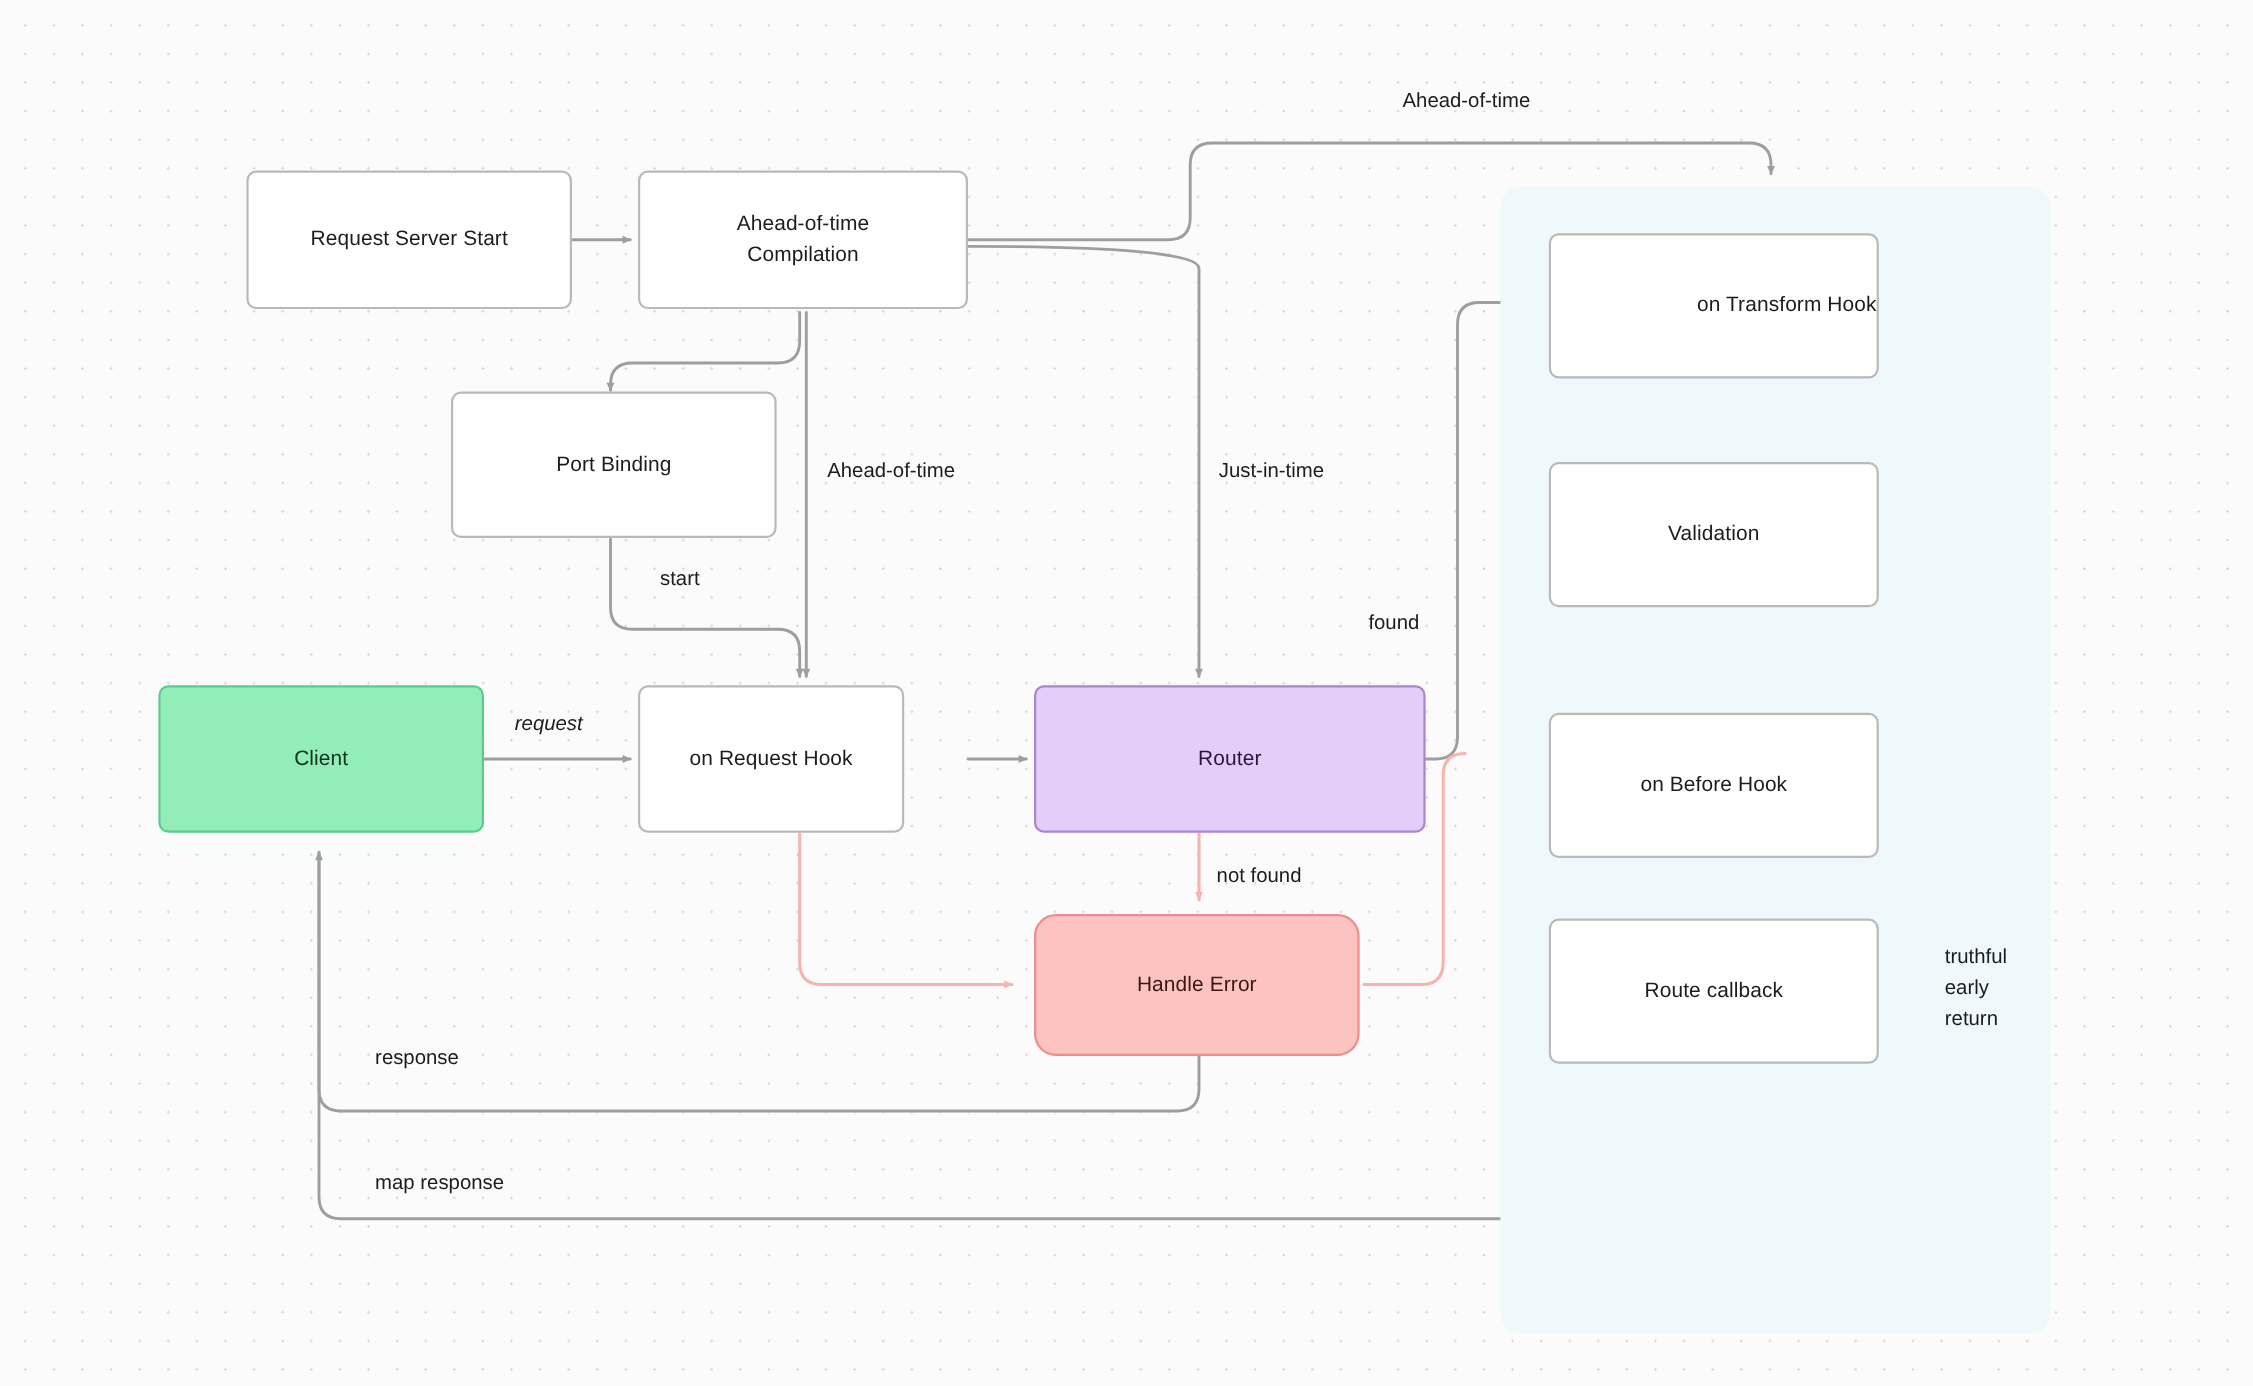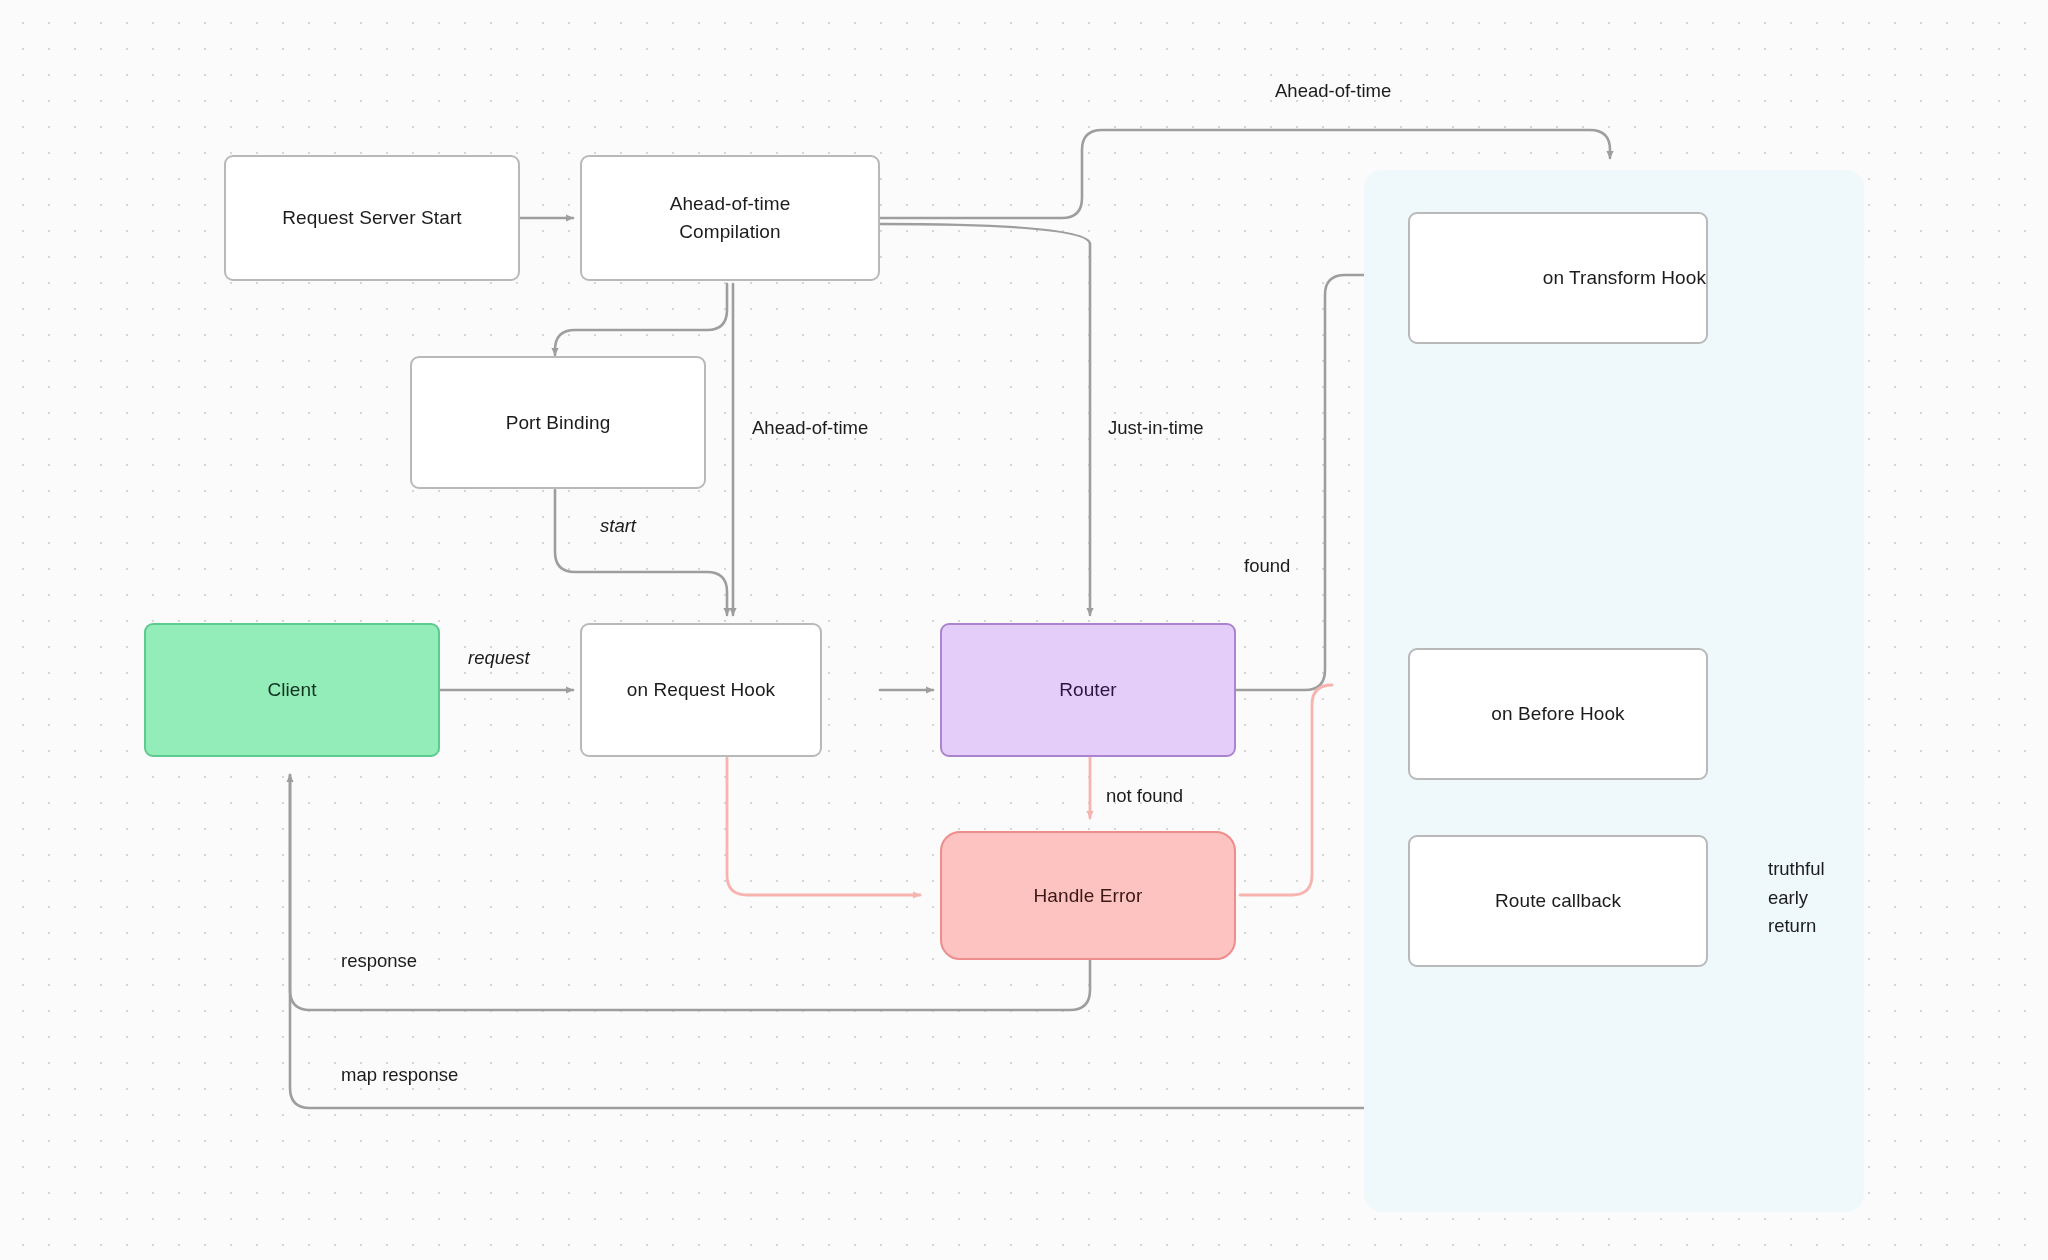--- a/index.html
+++ b/index.html
@@ -152,51 +152,54 @@
   </div>
 
   <div class="node green" style="left:144px; top:623px; width:296px; height:134px;">
     <span>Client</span>
   </div>
 
   <div class="node" style="left:580px; top:623px; width:242px; height:134px;">
     <span>on Request Hook</span>
   </div>
 
-  <div class="node purple" style="left:940px; top:623px; width:296px; height:134px;">
+  <div class="node purple" style="left:940px; top:623px; width:356px; height:134px;">
     <span>Router</span>
   </div>
 
   <div class="node red" style="left:940px; top:831px; width:296px; height:129px;border-radius:20px;">
     <span>Handle Error</span>
   </div>
 
   <div class="node" style="left:1408px; top:212px; width:300px; height:132px;justify-content:flex-end;">
     <span>on Transform Hook</span>
   </div>
 
+  <div class="node" style="left:1408px; top:420px; width:300px; height:132px;">
+    <span>Validation</span>
+  </div>
 
   <div class="node" style="left:1408px; top:648px; width:300px; height:132px;">
     <span>on Before Hook</span>
   </div>
 
   <div class="node" style="left:1408px; top:835px; width:300px; height:132px;">
     <span>Route callback</span>
   </div>
 
 
   <div class="edge-label" style="left:1275px; top:78px;">Ahead-of-time</div>
 
   <div class="edge-label" style="left:752px; top:415px;">Ahead-of-time</div>
 
   <div class="edge-label" style="left:1108px; top:415px;">Just-in-time</div>
 
   <div class="edge-label" style="left:1244px; top:553px;">found</div>
 
-  <div class="edge-label" style="left:600px; top:513px;font-style:italic;">start</div>
+  <div class="edge-label" style="left:600px; top:513px;">start</div>
 
   <div class="edge-label" style="left:468px; top:645px;font-style:italic;">request</div>
 
   <div class="edge-label" style="left:1106px; top:783px;">not found</div>
 
   <div class="edge-label" style="left:341px; top:948px;">response</div>
 
   <div class="edge-label" style="left:341px; top:1062px;">map response</div>
 
   <div class="edge-label" style="left:1768px; top:855px; line-height:1.55;">truthful

